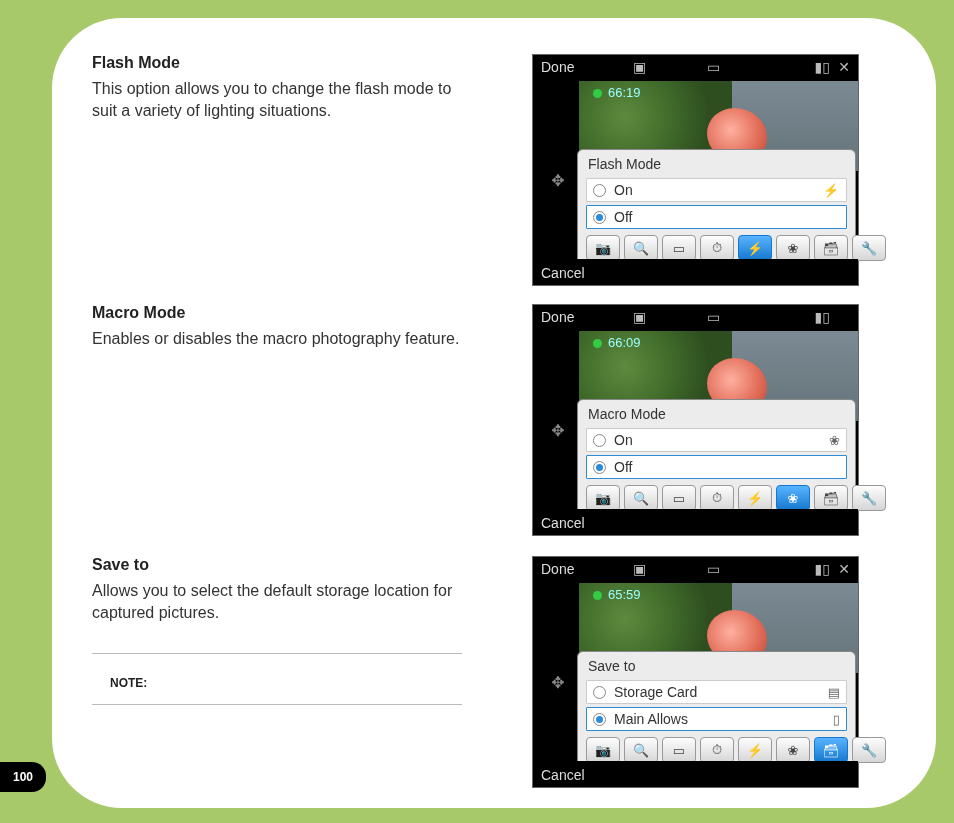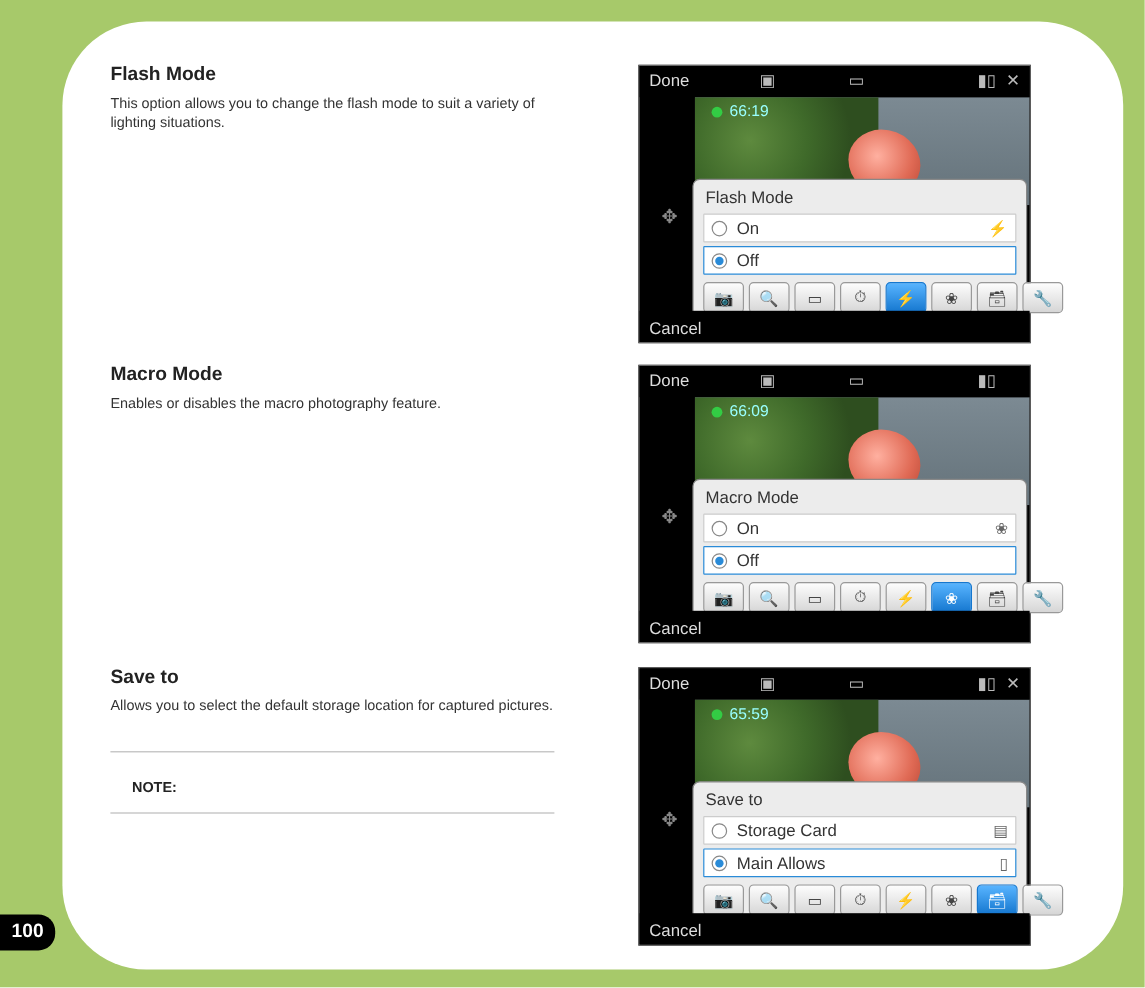--- a/index.html
+++ b/index.html
@@ -1,21 +1,21 @@
 <!DOCTYPE html>
 <html><head>
 <meta charset="utf-8">
 <style>
   html,body{margin:0;padding:0;background:#fff;font-family:Arial,Helvetica,sans-serif;}
   .stage{width:954px;height:823px;position:relative;background:#a7c96a;}
   .page{position:absolute;left:52px;top:18px;width:860px;height:790px;background:#fff;border-radius:70px;padding-left:24px;}
-  .page-num{position:absolute;left:0;top:762px;width:46px;height:30px;background:#000;border-radius:0 14px 14px 0;color:#fff;font-weight:bold;font-size:16px;display:flex;align-items:center;justify-content:center;}
+  .page-num{position:absolute;left:0;top:762px;width:46px;height:30px;background:#000;border-radius:0 14px 14px 0;color:#fff;font-weight:bold;font-size:12px;display:flex;align-items:center;justify-content:center;}
   .section{position:absolute;width:370px;}
   .h{font-weight:bold;font-size:16px;color:#222;margin:0 0 6px 0;}
-  .p{font-size:12px;color:#333;line-height:1.35;margin:0;}
+  .p{font-size:16px;color:#333;line-height:1.35;margin:0;}
   .note-box{margin-top:30px;border-top:1px solid #bbb;border-bottom:1px solid #bbb;padding:10px 4px 12px 18px;}
   .note-h{font-weight:bold;font-size:12px;color:#222;margin:12px 0 2px 0;}
   .note-p{font-size:12px;color:#333;margin:0 0 0 12px;line-height:1.35;}
   .shot-wrap{position:absolute;left:480px;width:325px;}
   .shot{width:325px;height:230px;background:#000;border:1px solid #666;position:relative;font-family:Arial,sans-serif;}
   .topbar,.bottombar{position:absolute;left:0;width:100%;height:26px;background:#000;color:#ddd;font-size:14px;}
   .topbar{top:0;text-align:center;}
   .bottombar{bottom:0;}
   .done{position:absolute;left:8px;top:4px;}
   .cancel{position:absolute;left:8px;bottom:4px;}

